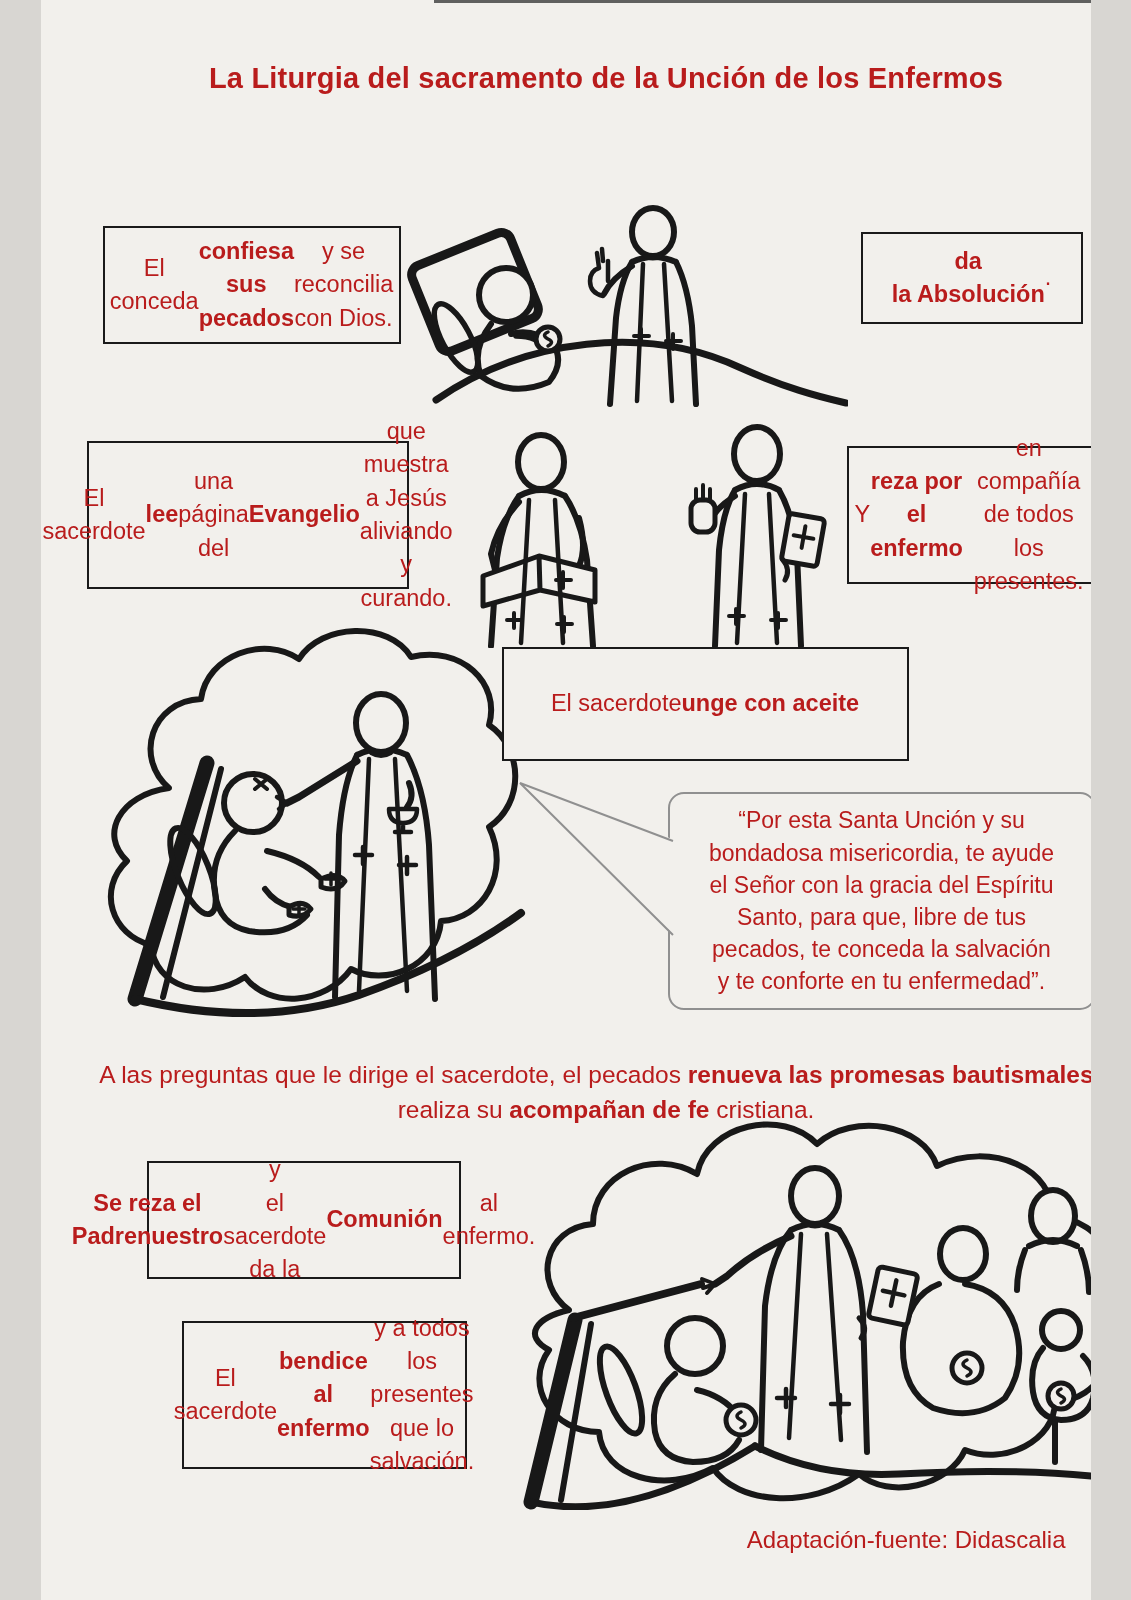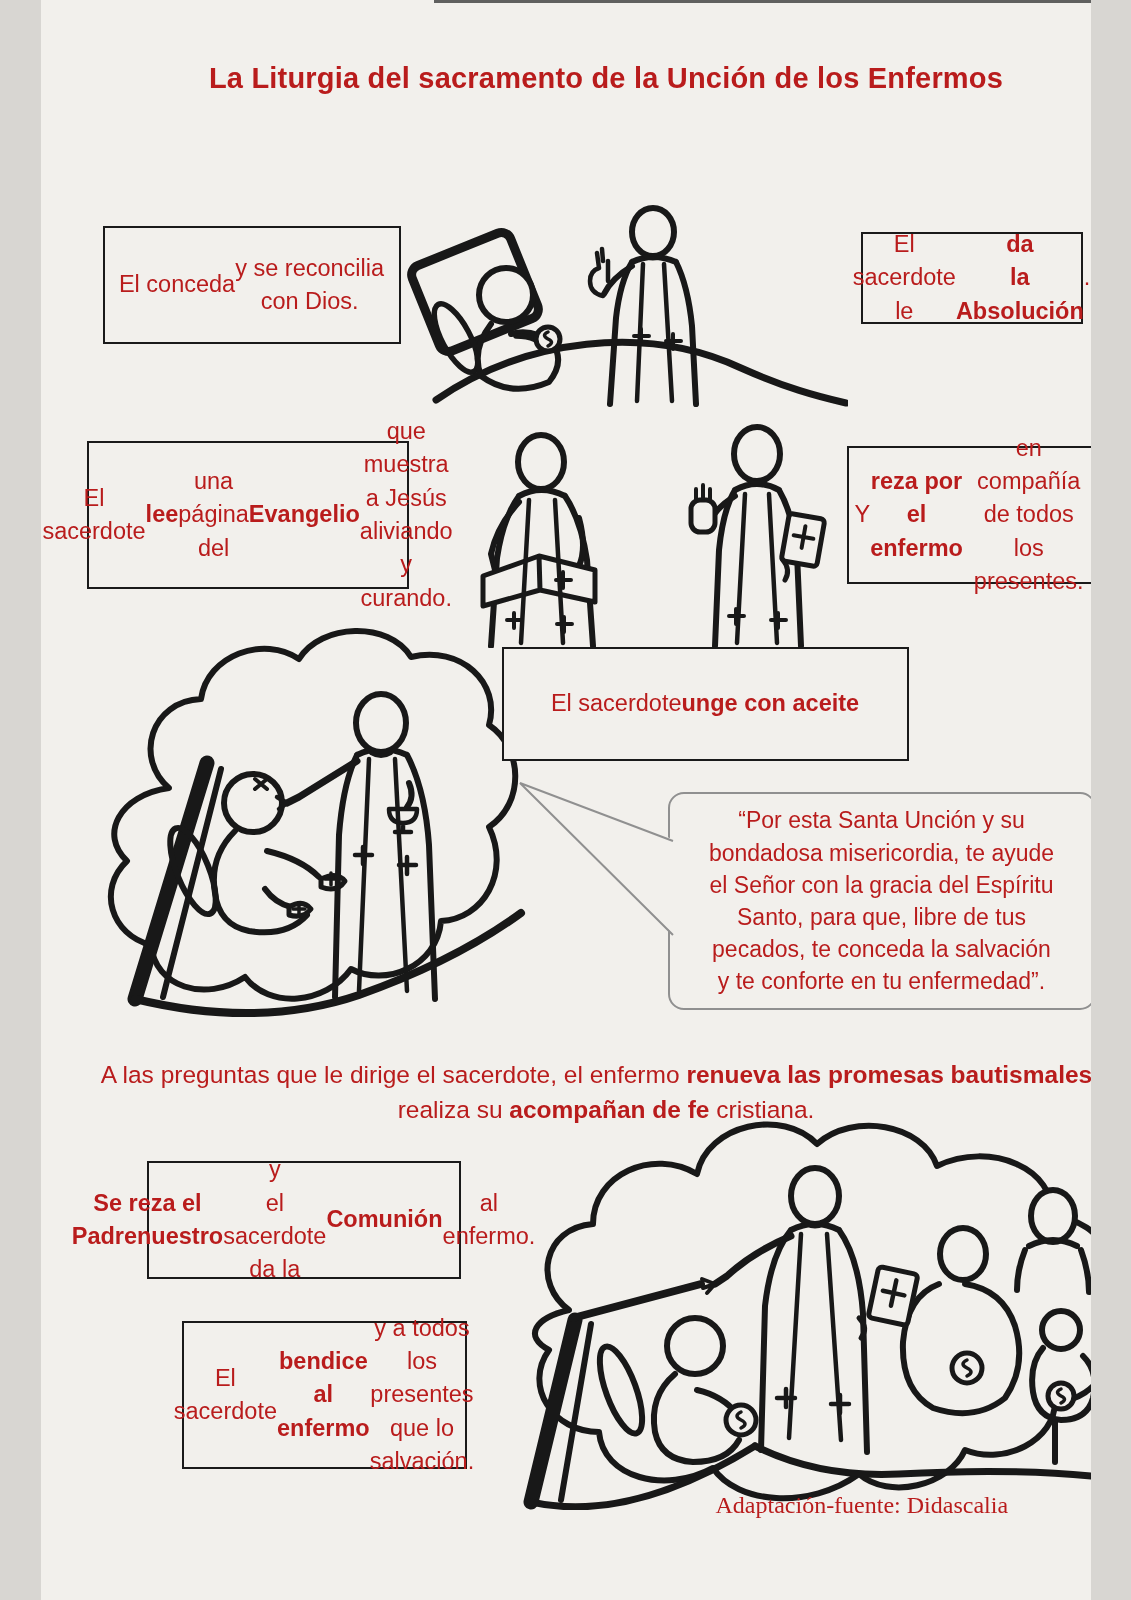--- a/index.html
+++ b/index.html
@@ -29,23 +29,22 @@
     display:flex;align-items:center;justify-content:center;text-align:center;
     font-size:23px;line-height:1.4;white-space:pre-line;
     box-sizing:border-box;padding:12px 16px;
   }
   .bubble-tail{position:absolute;left:468px;top:768px;width:200px;height:190px;}
   .para{
     position:absolute;left:30px;top:1058px;width:1071px;text-align:center;
     font-size:24.5px;line-height:1.42;white-space:pre-line;
   }
   .footer{
-    position:absolute;left:675px;top:1492px;width:350px;text-align:left;
+    position:absolute;left:675px;top:1526px;width:350px;text-align:right;
     font-size:24px;
-    font-family:Liberation Serif, serif;
   }
   .illus{position:absolute;}
   b{font-weight:bold;}
 </style>
 </head>
 <body>
 
 <div class="page">
 
   <div class="scan-edge"></div>
@@ -187,24 +186,25 @@
         </g>
         <path d="M390,240 q10,10 2,20" stroke-width="5"></path>
         <ellipse cx="346" cy="118" rx="24" ry="28" stroke-width="6" fill="#f2f0ec"></ellipse>
         <path d="M337,146 q9,5 18,0" stroke-width="4"></path>
         <path d="M332,156 L320,360 M358,156 L372,362" stroke-width="4.5"></path>
         <path d="M308,320 h18 M317,311 v18 M362,326 h18 M371,317 v18" stroke-width="4.5"></path>
       </g>
     </g>
   </svg>
 
-  <div class="box" style="left:62px;top:226px;width:298px;height:118px"><span>El conceda </span><span> y se reconcilia
+  <div class="box" style="left:62px;top:226px;width:298px;height:118px"><span>El conceda </span><b>confiesa sus
+pecados</b><span> y se reconcilia
 con Dios.</span></div>
 
-  <div class="box" style="left:820px;top:232px;width:222px;height:92px"><span>El sacerdote le </span><b>da
+  <div class="box" style="left:820px;top:232px;width:222px;height:92px"><b>da
 la Absolución</b><span>.</span></div>
 
   <div class="box" style="left:46px;top:441px;width:322px;height:148px"><span>El sacerdote </span><b>lee</b><span> una página
 del </span><b>Evangelio</b><span> que muestra
 a Jesús aliviando y
 curando.</span></div>
 
   <div class="box" style="left:806px;top:446px;width:256px;height:138px"><span>Y </span><b>reza por el
 enfermo</b><span> en
 compañía de todos
@@ -216,21 +216,21 @@
 bondadosa misericordia, te ayude
 el Señor con la gracia del Espíritu
 Santo, para que, libre de tus
 pecados, te conceda la salvación
 y te conforte en tu enfermedad”.</div>
   <svg class="bubble-tail" viewBox="0 0 200 190">
     <polygon points="166,72 10,14 166,168" fill="#f2f0ec" stroke="none"></polygon>
     <path d="M164,73 L11,15 L164,167" fill="none" stroke="#909090" stroke-width="2"></path>
   </svg>
 
-  <div class="para"><span>A las preguntas que le dirige el sacerdote, el enfermo </span><b>renueva las promesas bautismales</b><span> y
+  <div class="para"><span>A las preguntas que le dirige el sacerdote, el pecados </span><b>renueva las promesas bautismales</b><span> y
 realiza su </span><b>acompañan de fe</b><span> cristiana.</span></div>
 
   <div class="box" style="left:106px;top:1161px;width:314px;height:118px"><b>Se reza el Padrenuestro</b><span> y
 el sacerdote da la
 </span><b>Comunión</b><span> al enfermo.</span></div>
 
   <div class="box" style="left:141px;top:1321px;width:285px;height:148px"><span>El sacerdote </span><b>bendice al
 enfermo</b><span> y a todos los
 presentes que lo
 salvación.</span></div>

